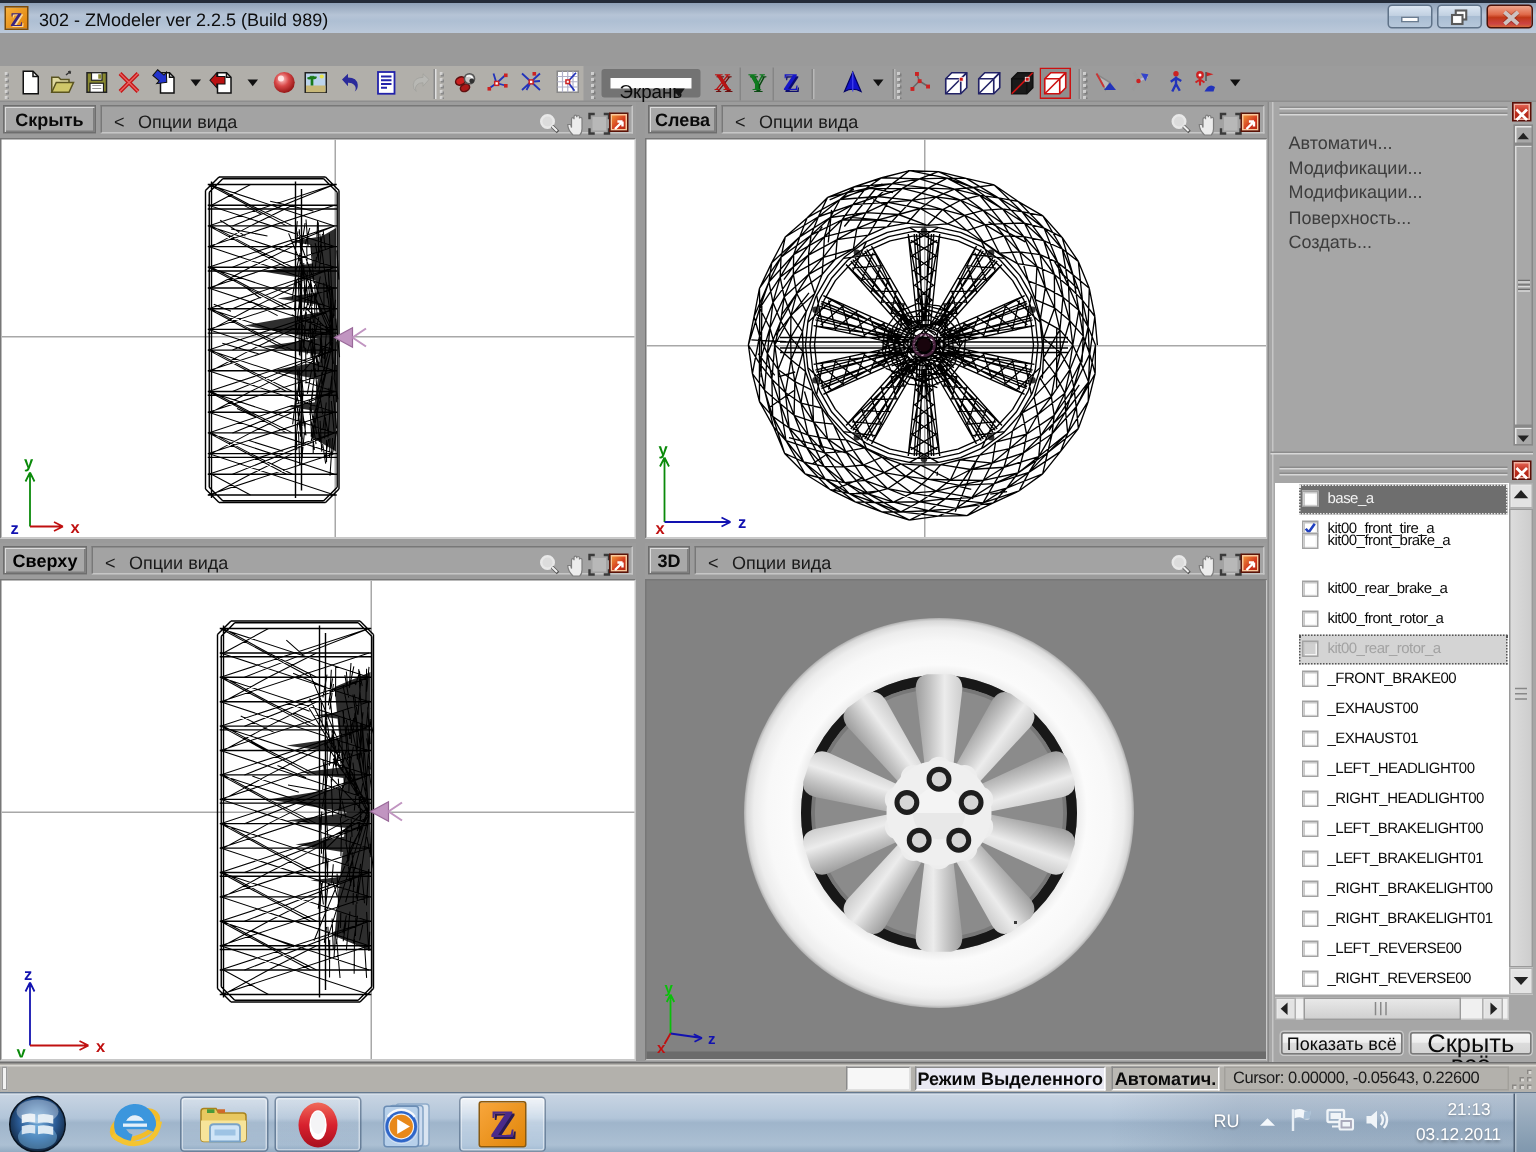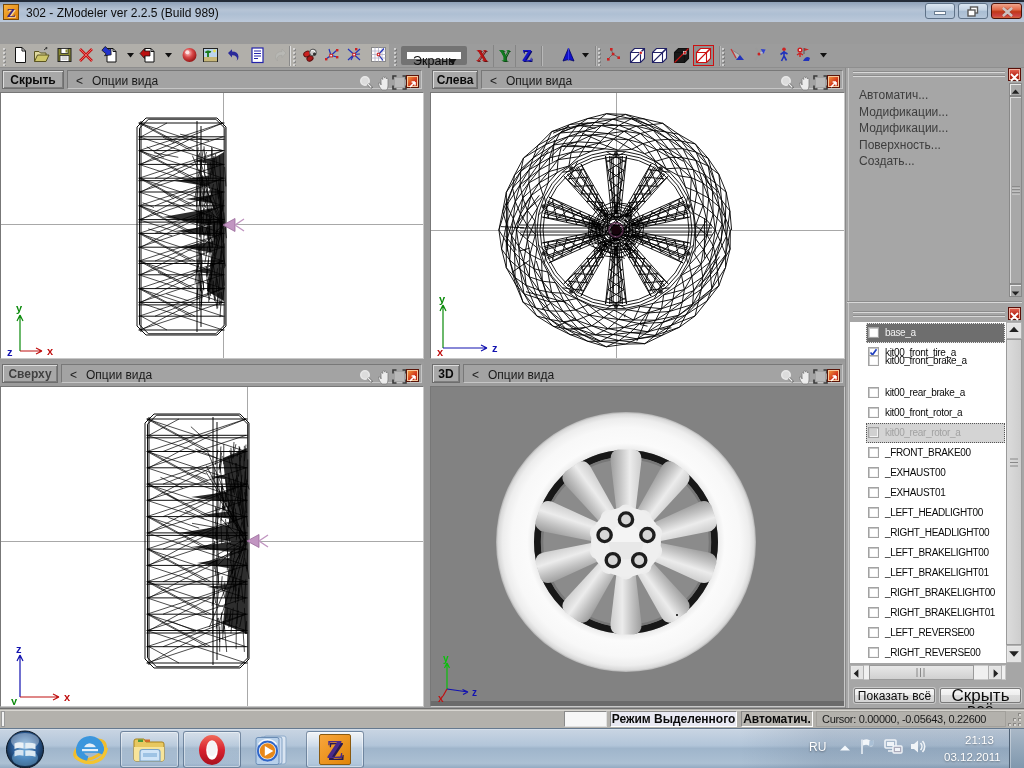--- a/index.html
+++ b/index.html
@@ -300,21 +300,21 @@
 <rect x="3" y="3" width="9" height="9" fill="#b8b8b8" stroke="none"></rect>
 <path d="M1 4.5 L1 1 L4.5 1 M10.5 1 L14 1 L14 4.5 M14 10.5 L14 14 L10.5 14 M4.5 14 L1 14 L1 10.5"></path>
 </g>
 </svg>
         <div style="position:absolute;left:345px;top:4px;width:13px;height:13px;background:linear-gradient(135deg,#f4a03c,#d1341c 60%,#b02810);border:1px solid #5a1408;box-shadow:inset 0 0 0 1px #f8c89c"><svg width="11" height="11" viewBox="0 0 11 11">
             <path d="M3 8 L8 3 M8 3 L4.6 3 M8 3 L8 6.4" stroke="#fff" stroke-width="1.6" fill="none"></path>
           </svg></div>
 </div>
 </div>
     <div style="position:absolute;left:0px;top:362px;width:424px;height:24px;background:#9c9c9c">
-<div style="position:absolute;left:2px;top:2px;width:56px;height:19px;background:#a8a8a8;border:1px solid #6e6e6e;box-shadow:inset 1px 1px 0 #dcdcdc,inset -1px -1px 0 #7e7e7e;text-align:center;font-weight:bold;font-size:12px;line-height:19px;color:#404040">Сверху</div>
+<div style="position:absolute;left:2px;top:2px;width:56px;height:19px;background:#a8a8a8;border:1px solid #6e6e6e;box-shadow:inset 1px 1px 0 #dcdcdc,inset -1px -1px 0 #7e7e7e;text-align:center;font-weight:bold;font-size:12px;line-height:19px;color:#000000">Сверху</div>
 <div style="position:absolute;left:61px;top:2px;right:2px;height:19px;background:#a3a3a3;border:1px solid #8a8a8a;border-top-color:#787878;border-left-color:#787878;border-bottom-color:#c6c6c6;border-right-color:#c6c6c6">
 <span style="position:absolute;left:8px;top:3px;font-size:12px;color:#1a1a1a">&lt;</span>
 <span style="position:absolute;left:24px;top:3px;font-size:12px;color:#1a1a1a">Опции вида</span>
 <svg style="position:absolute;left:296px;top:3px" width="62" height="18" viewBox="0 0 62 18">
 <g stroke="#f2f2f2" fill="none" stroke-width="2">
 <circle cx="7" cy="7" r="4.2" fill="#dcdcdc" stroke="#e8e8e8" stroke-width="1.6"></circle>
 <line x1="10" y1="10" x2="14" y2="14" stroke="#555" stroke-width="2.4"></line>
 <line x1="10" y1="10" x2="13.4" y2="13.4" stroke="#eee" stroke-width="1.4"></line>
 </g>
 <g transform="translate(17,1)">

